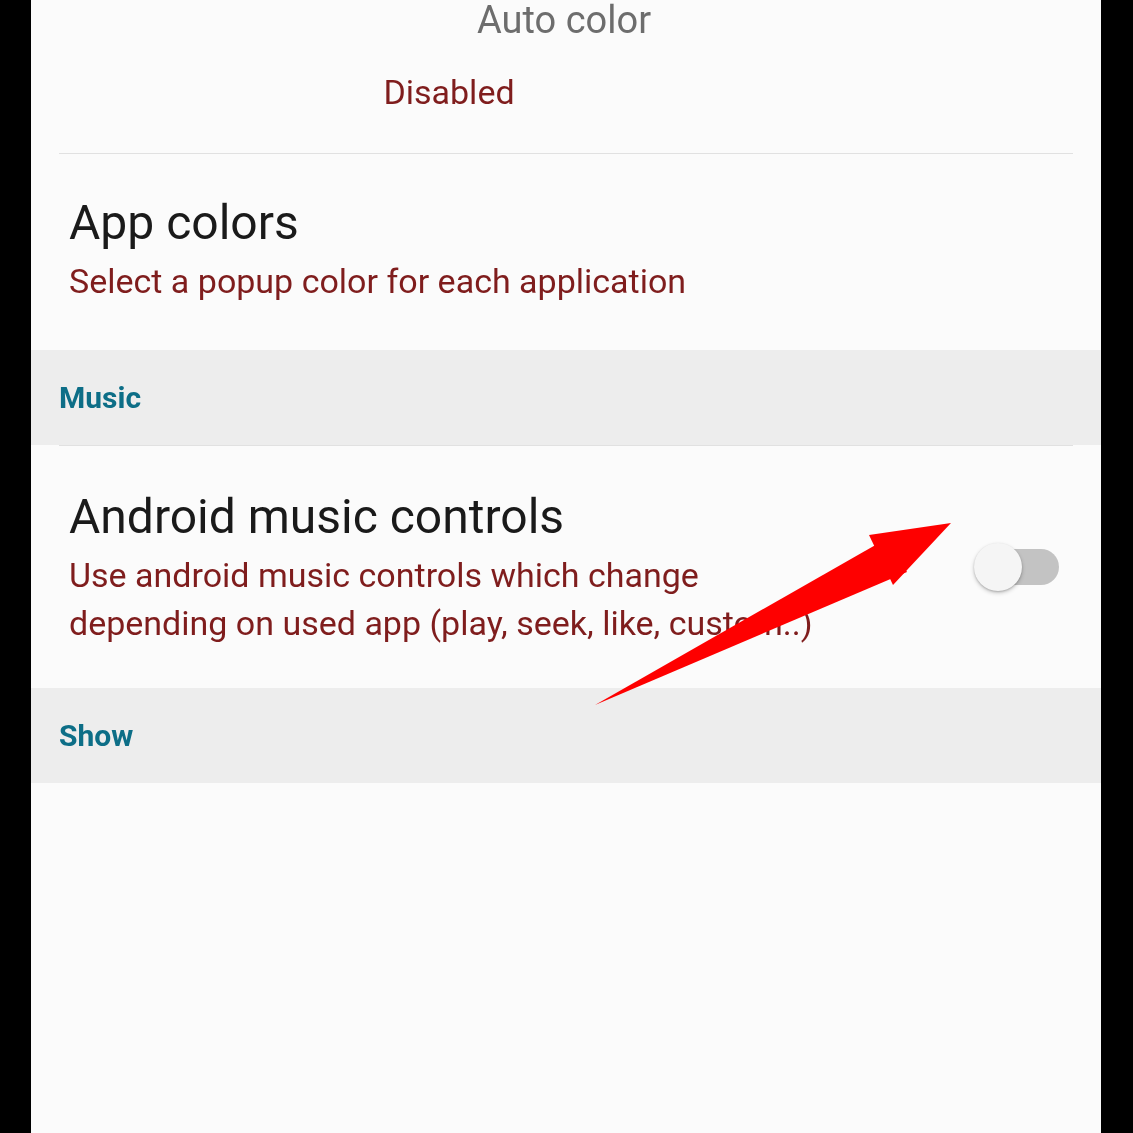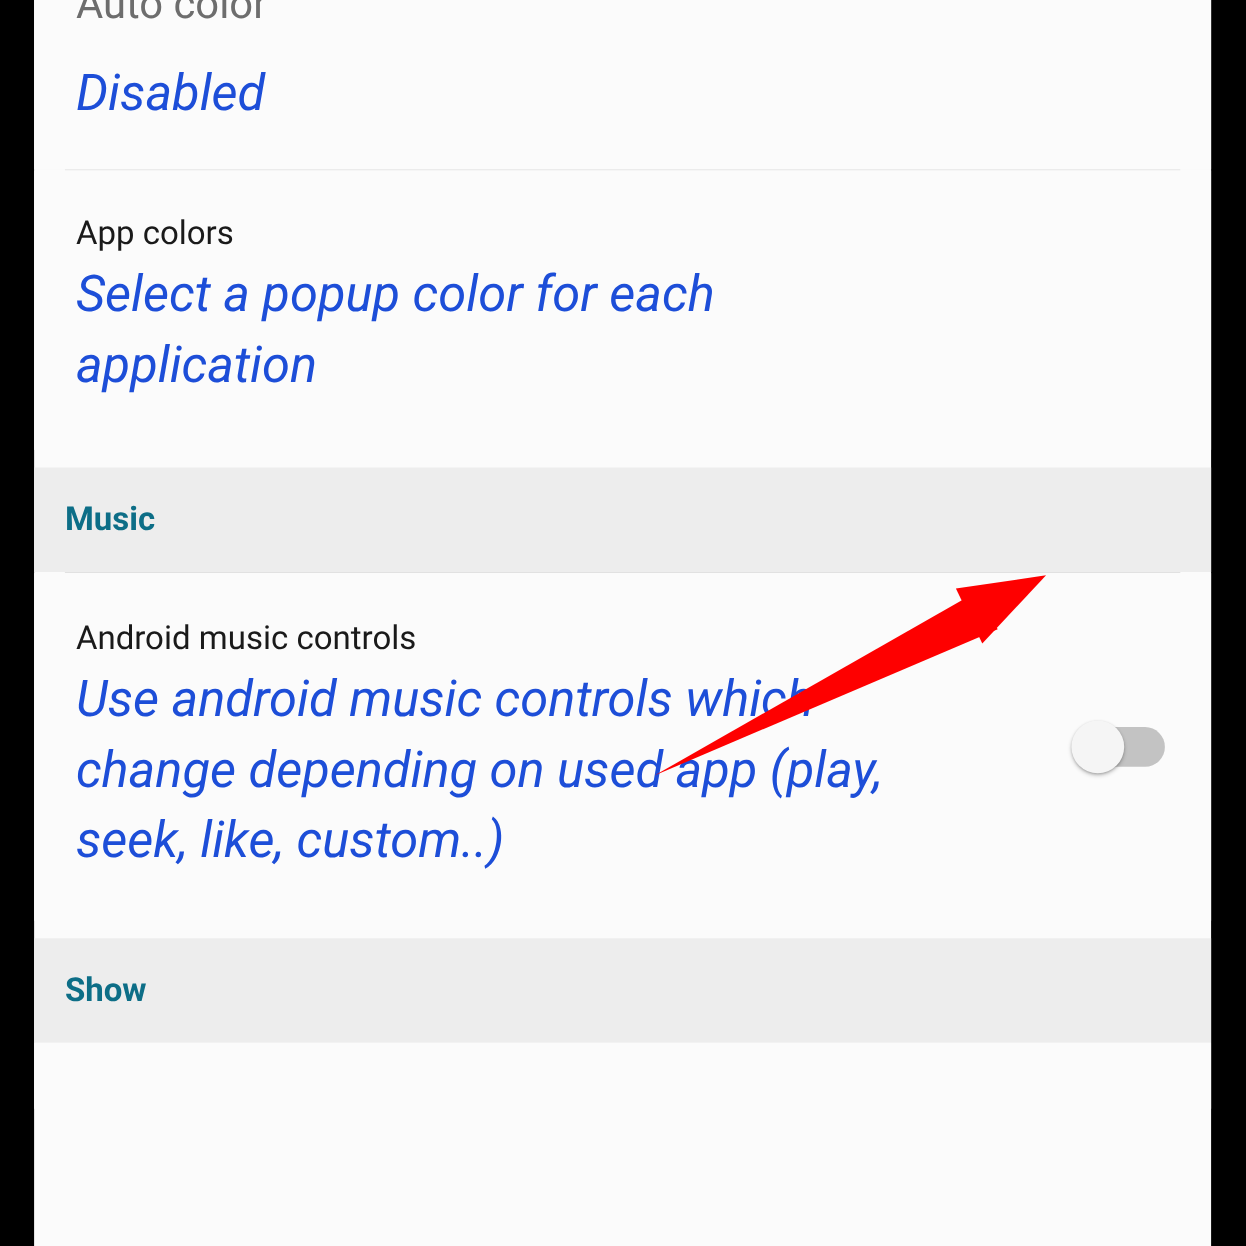--- a/index.html
+++ b/index.html
@@ -30,52 +30,50 @@
       background: #fbfbfb;
     }
     .setting-item.first-partial {
       padding-top: 0px;
     }
     .setting-text {
       flex: 1;
       min-width: 0;
     }
     .setting-title {
-      font-size: 30px;
+      font-size: 48px;
       font-weight: 400;
       color: #1a1a1a;
       line-height: 1.3;
       margin-bottom: 4px;
     }
     .setting-title.cutoff {
       color: #6d6d6d;
       font-size: 38px;
       position: relative;
       top: -20px;
     }
     .setting-desc {
-      font-size: 46px;
+      font-size: 34px;
       font-weight: 400;
-      color: #1d4ed8;
+      color: #7f1d1d;
       line-height: 1.4;
       max-width: 760px;
-      font-style: italic;
     }
     .divider {
       height: 1px;
       background: #e1e1e1;
       margin: 0 28px;
     }
     .section-header {
       background: #ededed;
       padding: 30px 0 30px 28px;
       font-size: 30px;
       font-weight: 700;
       color: #0d6e87;
-      margin-top: 16px;
     }
     .toggle {
       position: relative;
       width: 82px;
       height: 36px;
       background: #c3c3c3;
       border-radius: 18px;
       flex-shrink: 0;
       margin-left: 24px;
     }
@@ -93,21 +91,21 @@
       position: absolute;
       pointer-events: none;
       z-index: 10;
     }
   </style>
 </head>
 <body>
 
 <div class="screen">
 
-  <div class="setting-item first-partial" style="padding-bottom:36px; padding-top:0;">
+  <div class="setting-item first-partial" style="padding-bottom:36px; padding-top:16px;text-align:center;">
     <div class="setting-text">
       <div class="setting-title cutoff">Auto color</div>
       <div class="setting-desc">Disabled</div>
     </div>
   </div>
 
   <div class="divider"></div>
 
   <div class="setting-item" style="padding-top:38px; padding-bottom:44px;">
     <div class="setting-text">

